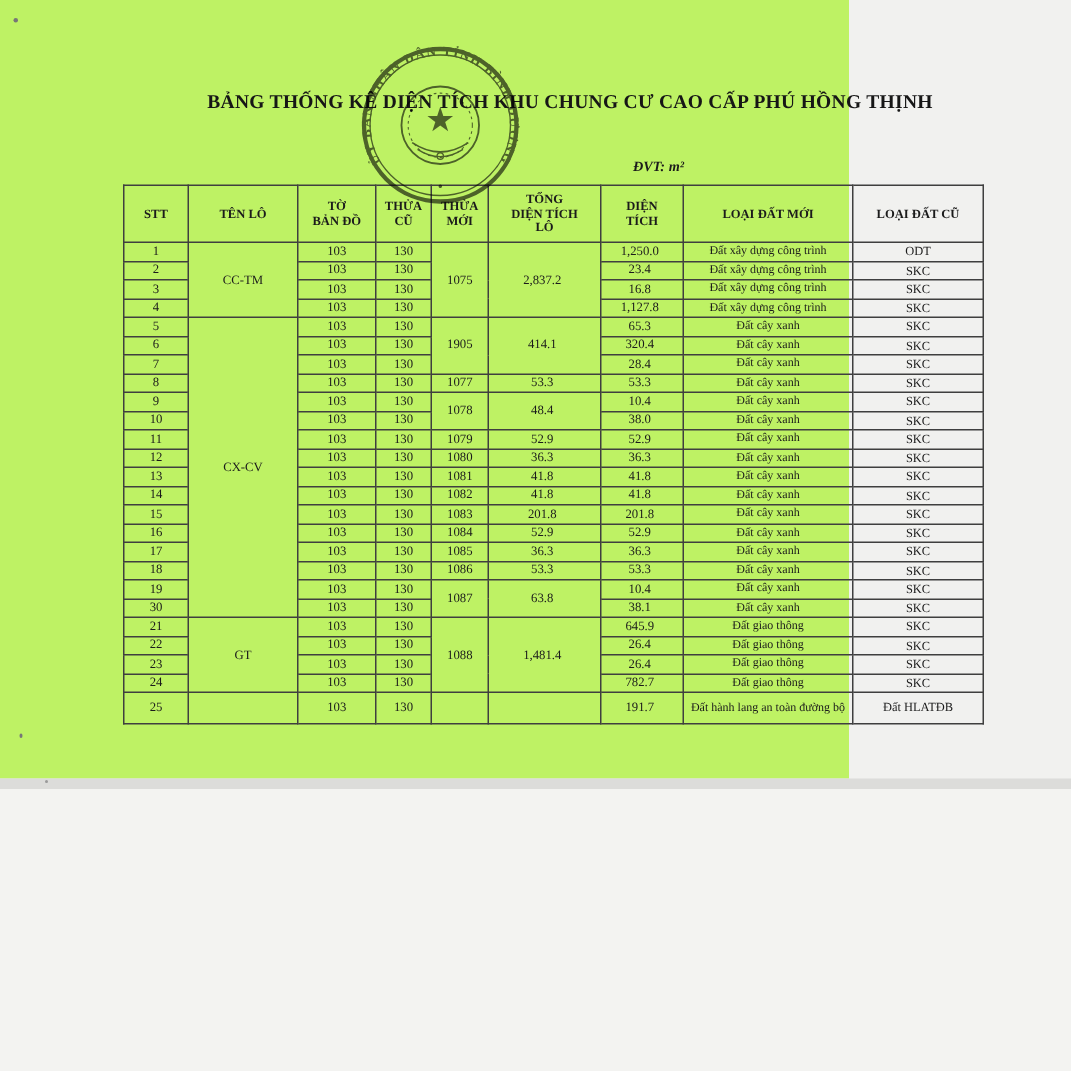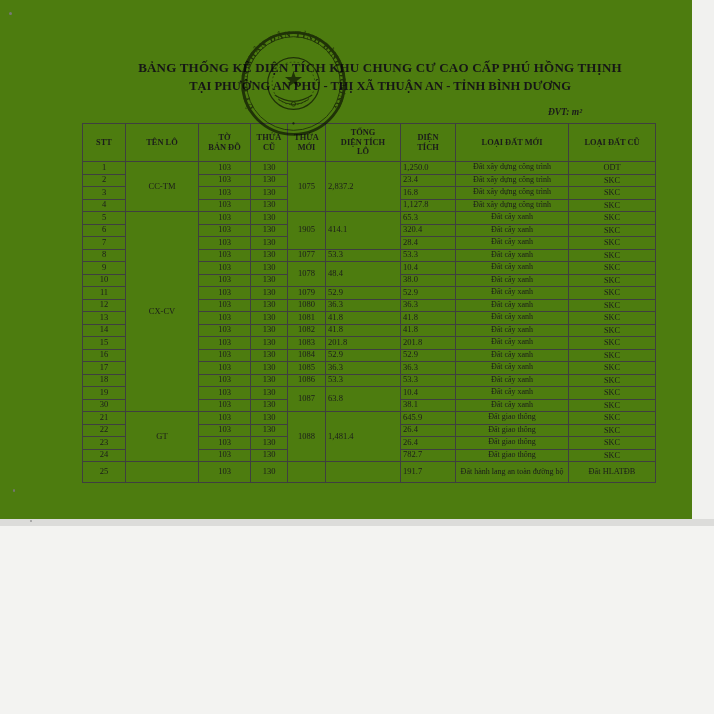--- a/index.html
+++ b/index.html
@@ -1,38 +1,38 @@
 <!DOCTYPE html>
 <html><head>
 <meta charset="utf-8">
 <style>
   html,body{margin:0;padding:0;}
   #app{position:relative;width:714px;height:714px;background:#f1f1ef;overflow:hidden;
        font-family:"Liberation Serif","DejaVu Serif",serif;color:#1b1b1b;}
   
-  #page1{position:absolute;left:0;top:0;width:692px;height:519px;background:#4d7c0f;}
+  #page1{position:absolute;left:0;top:0;width:566px;height:519px;background:#bef264;}
   #band{position:absolute;left:0;top:519px;width:714px;height:7px;background:#dcdcda;}
   #page2{position:absolute;left:0;top:526px;width:714px;height:188px;background:#f3f3f1;}
   
   #titles{position:absolute;top:60px;left:80px;width:600px;text-align:center;color:#161616;}
   .title1{font-size:13px;font-weight:bold;letter-spacing:.2px;}
   .title2{font-size:12.5px;font-weight:bold;margin-top:3px;}
   .subtitle{font-size:10px;font-style:italic;margin-top:4px;white-space:pre;}
   #dvt{position:absolute;top:107px;right:110px;font-size:9.5px;font-style:italic;font-weight:bold;}
   
   table{border-collapse:collapse;table-layout:fixed;background:transparent;}
   #t1{position:absolute;left:82px;top:123px;width:573px;border:1.5px solid #333;}
   .col-1{width:43px}.col-2{width:73px}.col-3{width:52px}.col-4{width:37px}
   .col-5{width:38px}.col-6{width:75px}.col-7{width:55px}.col-8{width:113px}.col-9{width:87px}
   th,td{border:1px solid #3f3f3f;overflow:hidden;}
   th{font-size:8.4px;font-weight:bold;text-align:center;vertical-align:middle;
      white-space:pre-line;line-height:1.18;padding:2px 1px;}
   td{font-size:8.5px;text-align:center;vertical-align:middle;line-height:1.12;
      padding:0 2px;white-space:pre-line;}
-  td.num{text-align:left;padding-right:5px;}
+  td.num{text-align:center;padding-right:5px;}
   td.cell-loai-dat-moi{font-size:8px;white-space:nowrap;}
   td.cell-loai-dat-cu{font-size:8.3px;white-space:nowrap;}
   #t1 thead tr{height:38px;}
   #t1 tbody tr{height:12.5px;}
   #t1 tbody tr.tall{height:21px;}
   
   .stamp{position:absolute;pointer-events:none;mix-blend-mode:multiply;}
   #stamp1{left:240px;top:30px;width:107px;height:107px;color:#4c4c4c;opacity:.85;}
   .seal-text{font-family:"Liberation Serif","DejaVu Serif",serif;}
   .seal-star{font-family:"DejaVu Sans",sans-serif;}
@@ -63,21 +63,20 @@
           <textPath href="#sealArc" startOffset="50%" text-anchor="middle">ỦY BAN NHÂN DÂN TỈNH BÌNH DƯƠNG</textPath>
         </text>
         <text x="60" y="109" text-anchor="middle" font-size="11" fill="currentColor">•</text>
       </symbol>
     </defs>
   </svg>
 
   <div id="page1">
     <div id="titles">
       <div class="title1">BẢNG THỐNG KÊ DIỆN TÍCH KHU CHUNG CƯ CAO CẤP PHÚ HỒNG THỊNH</div>
-      <div class="title2">TẠI PHƯỜNG AN PHÚ - THỊ XÃ THUẬN AN - TỈNH BÌNH DƯƠNG</div>
     </div>
     <div id="dvt">ĐVT: m²</div>
 
     <table id="t1">
       <colgroup>
         <col class="col-1">
           <col class="col-2">
           <col class="col-3">
           <col class="col-4">
           <col class="col-5">

